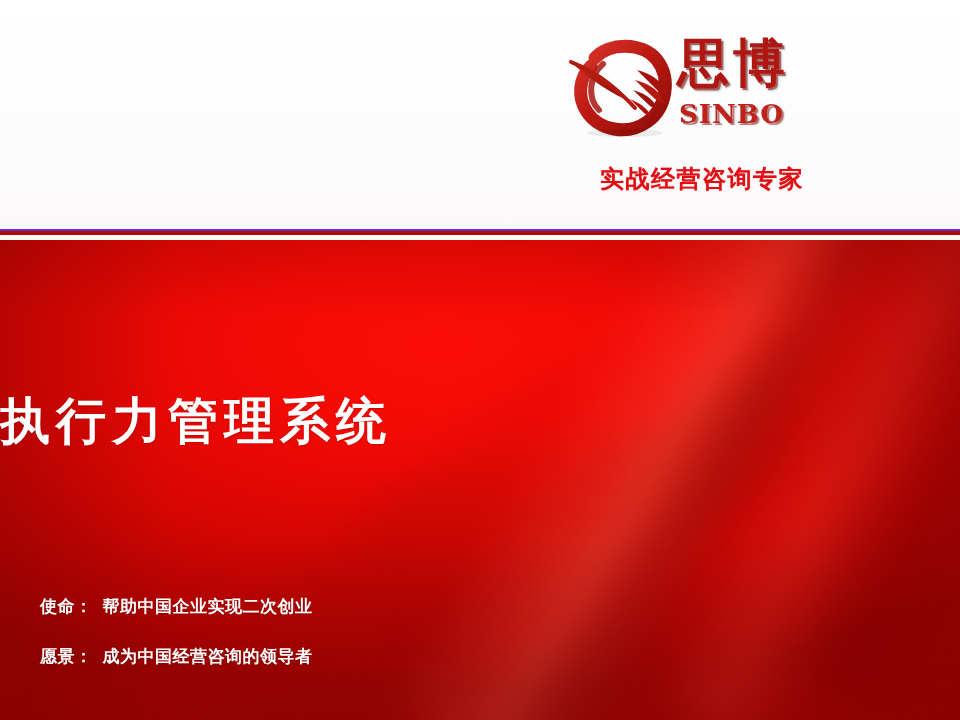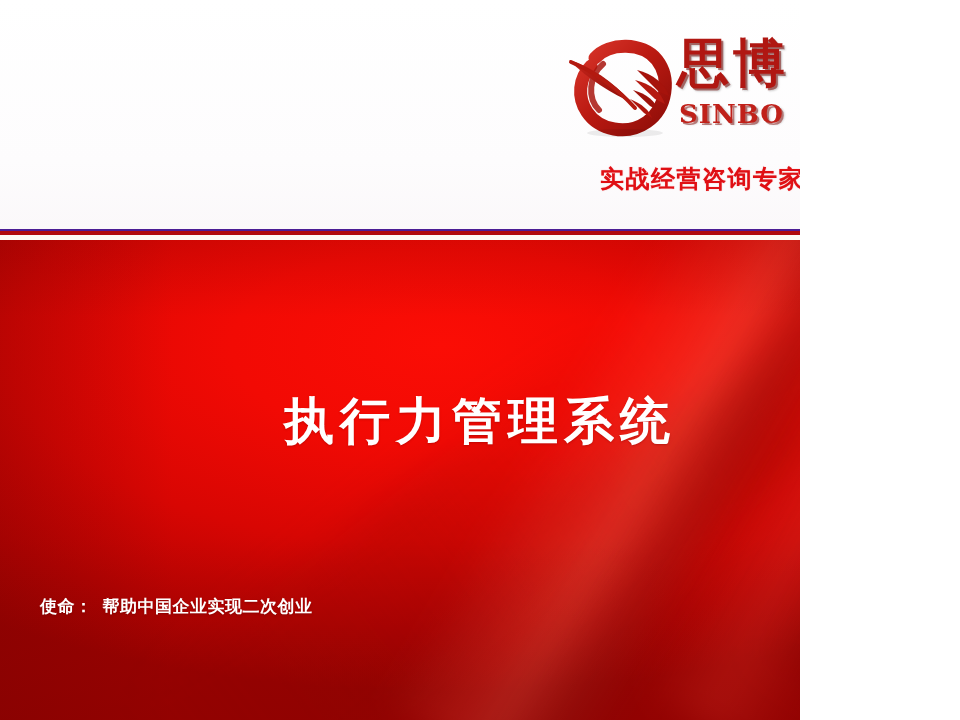--- a/index.html
+++ b/index.html
@@ -7,24 +7,24 @@
     margin: 0;
     padding: 0;
     background: #ffffff;
   }
   body {
     font-family: "Liberation Sans", "DejaVu Sans", sans-serif;
   }
 
   #slide {
     position: relative;
-    width: 800px;
+    width: 960px;
     height: 720px;
     overflow: hidden;
-    background: #4c1d95;
+    background: #6d28d9;
   }
 
   
   .header {
     position: absolute;
     left: 0;
     top: 0;
     width: 960px;
     height: 229px;
     background: linear-gradient(180deg, #ffffff 0%, #fdfcfd 70%, #fbf8fa 100%);
@@ -191,21 +191,20 @@
                       rgba(0,0,0,0) 84%, rgba(110,2,2,0.22) 100%);
     pointer-events: none;
   }
 
   
   .slide-title {
     position: absolute;
     left: 0;
     top: 148px;
     width: 960px;
-    text-align: center;
     font-size: 50px;
     font-weight: bold;
     letter-spacing: 6px;
     color: #ffffff;
     white-space: nowrap;
     text-shadow: 0 1px 2px rgba(120,0,0,0.35);
   }
 
   .footer-line {
     position: absolute;
@@ -285,15 +284,18 @@
     <div class="streak streak-c"></div>
     <div class="streak streak-d"></div>
     <div class="vignette"></div>
 
     <div class="slide-title">执行力管理系统</div>
 
     <div class="footer-line footer-mission">
       <span class="fl-label">使命：</span><span>帮助中国企业实现二次创业</span>
     </div>
 
+    <div class="footer-line footer-vision">
+      <span class="fl-label">愿景：</span><span>成为中国经营咨询的领导者</span>
+    </div>
 
   </div>
 </div>
 
 </body></html>

